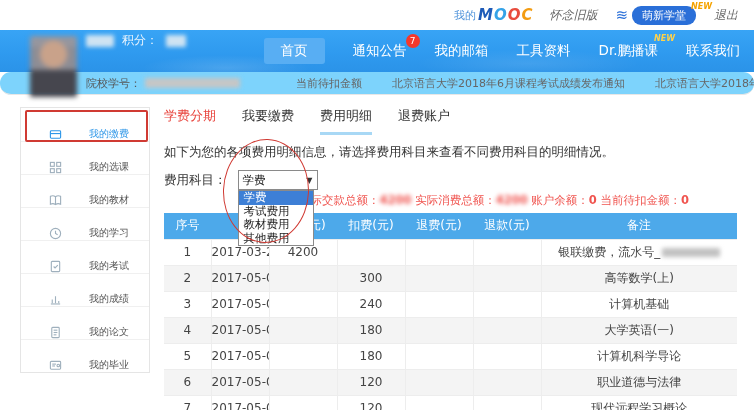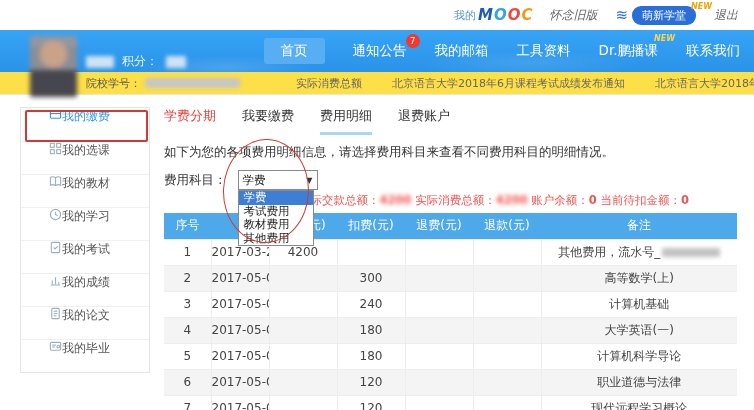--- a/index.html
+++ b/index.html
@@ -24,50 +24,50 @@
   
   .bluebar { position:relative; height:42px;
     background:linear-gradient(180deg,#38a4f5 0%, #2f9aef 55%, #2b93e8 100%); }
   .bluebar::after { content:""; position:absolute; inset:0;
     background:radial-gradient(120px 18px at 30% 90%, rgba(255,255,255,.14), transparent 70%),
                radial-gradient(160px 20px at 70% 80%, rgba(255,255,255,.10), transparent 70%); }
   .avatar { position:absolute; left:30px; top:6px; width:47px; height:61px; z-index:6;
     background:radial-gradient(circle at 50% 30%, #c9a28a 0 26%, transparent 30%),
       linear-gradient(180deg,#96969e 0 18%, #8d8d95 18% 55%, #46464e 55% 100%);
     filter:blur(2.5px); border-radius:2px; }
-  .userline { position:absolute; left:86px; top:23px; z-index:6; display:flex;
+  .userline { position:absolute; left:86px; top:2px; z-index:6; display:flex;
     align-items:center; gap:8px; color:#eaf4fd; font-size:12px; }
   .chip { display:inline-block; background:#cfe3f2; filter:blur(2px); border-radius:1px; }
   .chip.name { width:28px; height:12px; }
   .chip.score { width:20px; height:12px; }
   .mainnav { position:absolute; right:14px; top:0; height:42px; z-index:6; display:flex;
     align-items:center; gap:28px; color:#fff; font-size:13.5px; }
   .mainnav .nav-item { position:relative; cursor:pointer; white-space:nowrap; }
   .nav-home { background:#58aef3; padding:4px 17px; border-radius:3px; }
   .badge-num { position:absolute; top:-8px; right:-13px; width:14px; height:14px;
     background:#f5382c; color:#fff; font-size:9px; border-radius:50%; display:flex;
     align-items:center; justify-content:center; }
   .badge-new { position:absolute; top:-8px; right:-17px; color:#ffd24a; font-size:8px;
     font-weight:bold; font-style:italic; }
 
   
-  .substrip { height:23px; background:#fde047; border-bottom:1px solid #e7e7e7;
-    display:flex; align-items:center; font-size:11px; color:#555; overflow:hidden; }
+  .substrip { height:23px; background:#7dd3fc; border-bottom:1px solid #e7e7e7;
+    display:flex; align-items:center; font-size:11px; color:#555; overflow:hidden;border-radius:11px; }
   .sid { margin-left:86px; display:flex; align-items:center; gap:4px; white-space:nowrap; }
   .chip.sid-val { width:95px; height:10px; background:#c6c6c6; }
   .ticker { margin-left:26px; display:flex; align-items:center; gap:30px;
     white-space:nowrap; overflow:hidden; flex:1; color:#666; }
   .ticker a { color:#666; text-decoration:none; cursor:pointer; }
   .speaker { color:#9aa7b2; font-size:10px; }
 
   
   .content { display:flex; align-items:flex-start; padding-top:12px; }
   .sidebar { width:130px; margin-left:20px; background:#fff; border:1px solid #e5e5e5; }
-  .side-item { height:33px; display:flex; align-items:flex-start; gap:0; padding-left:28px;
-    font-size:12px; color:#555; cursor:pointer; border-top:1px solid #f0f0f0; }
+  .side-item { height:33px; display:flex; align-items:flex-end; gap:27px; padding-left:28px;
+    font-size:10px; color:#555; cursor:pointer; border-top:1px solid #f0f0f0; }
   .side-item:first-child { border-top:none; }
   .side-item svg { stroke:#9fb0bd; }
   .side-item.active { color:#2e97e8; }
   .side-item.active svg { stroke:#2e97e8; }
 
   .main { flex:1; margin-left:14px; padding-right:17px; position:relative; }
   .tabs { display:flex; gap:26px; font-size:13px; color:#333; }
   .tab { cursor:pointer; padding-bottom:7px; }
   .tab.red { color:#e8433c; }
   .tab.active { font-weight:normal; border-bottom:3px solid #a8d8f5; }
@@ -148,21 +148,21 @@
   <div class="substrip">
     <span class="sid">
       <span>院校学号：</span>
       <span class="chip sid-val"></span>
     </span>
     <span class="ticker">
       <svg class="speaker" width="11" height="11" viewBox="0 0 12 12">
           <polygon points="1,4 4,4 7,1.5 7,10.5 4,8 1,8" fill="#9aa7b2"></polygon>
           <path d="M8.5 4 q1.5 2 0 4" stroke="#9aa7b2" fill="none"></path>
         </svg>
-      <a>实际消费总额</a>
+      <a>当前待扣金额</a>
       <a>北京语言大学2018年6月课程考试成绩发布通知</a>
       <a>北京语言大学2018年6月课程考试 考场查询及</a>
     </span>
   </div>
 
   <div class="content">
 
     <div class="sidebar">
       <div class="side-item active">
         <svg width="13" height="13" viewBox="0 0 14 14" fill="none" stroke-width="1.2">
@@ -286,21 +286,21 @@
           </tr>
         </thead>
         <tbody>
           <tr>
             <td><span>1</span></td>
             <td><span>2017-03-28</span></td>
             <td><span>4200</span></td>
             <td><span></span></td>
             <td><span></span></td>
             <td><span></span></td>
-            <td><span>其他费用，流水号_</span><span class="chip serial"></span></td>
+            <td><span>银联缴费，流水号_</span><span class="chip serial"></span></td>
           </tr>
           <tr>
             <td><span>2</span></td>
             <td><span>2017-05-01</span></td>
             <td><span></span></td>
             <td><span>300</span></td>
             <td><span></span></td>
             <td><span></span></td>
             <td><span>高等数学(上)</span></td>
           </tr>

